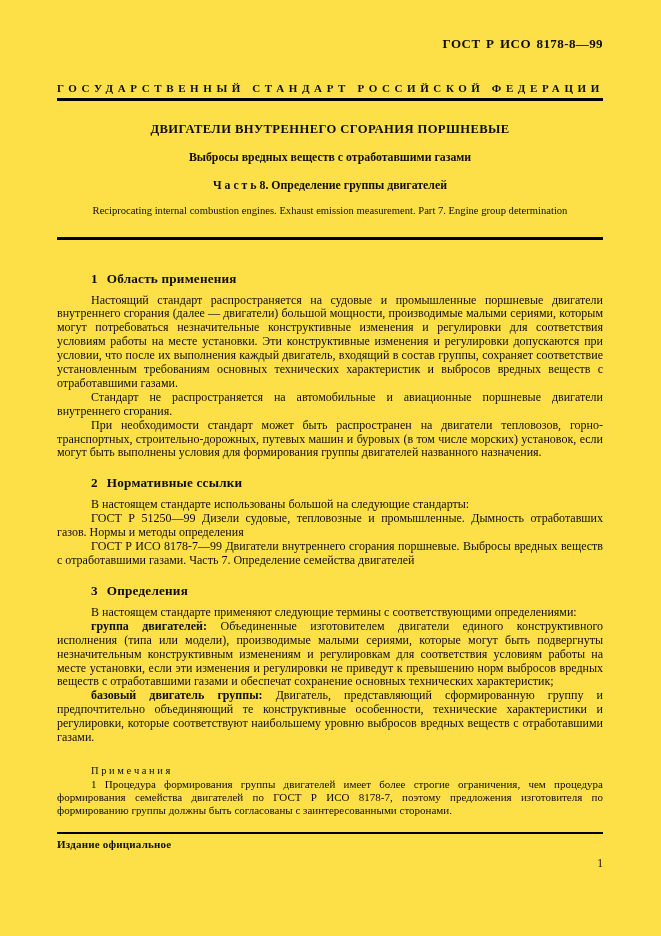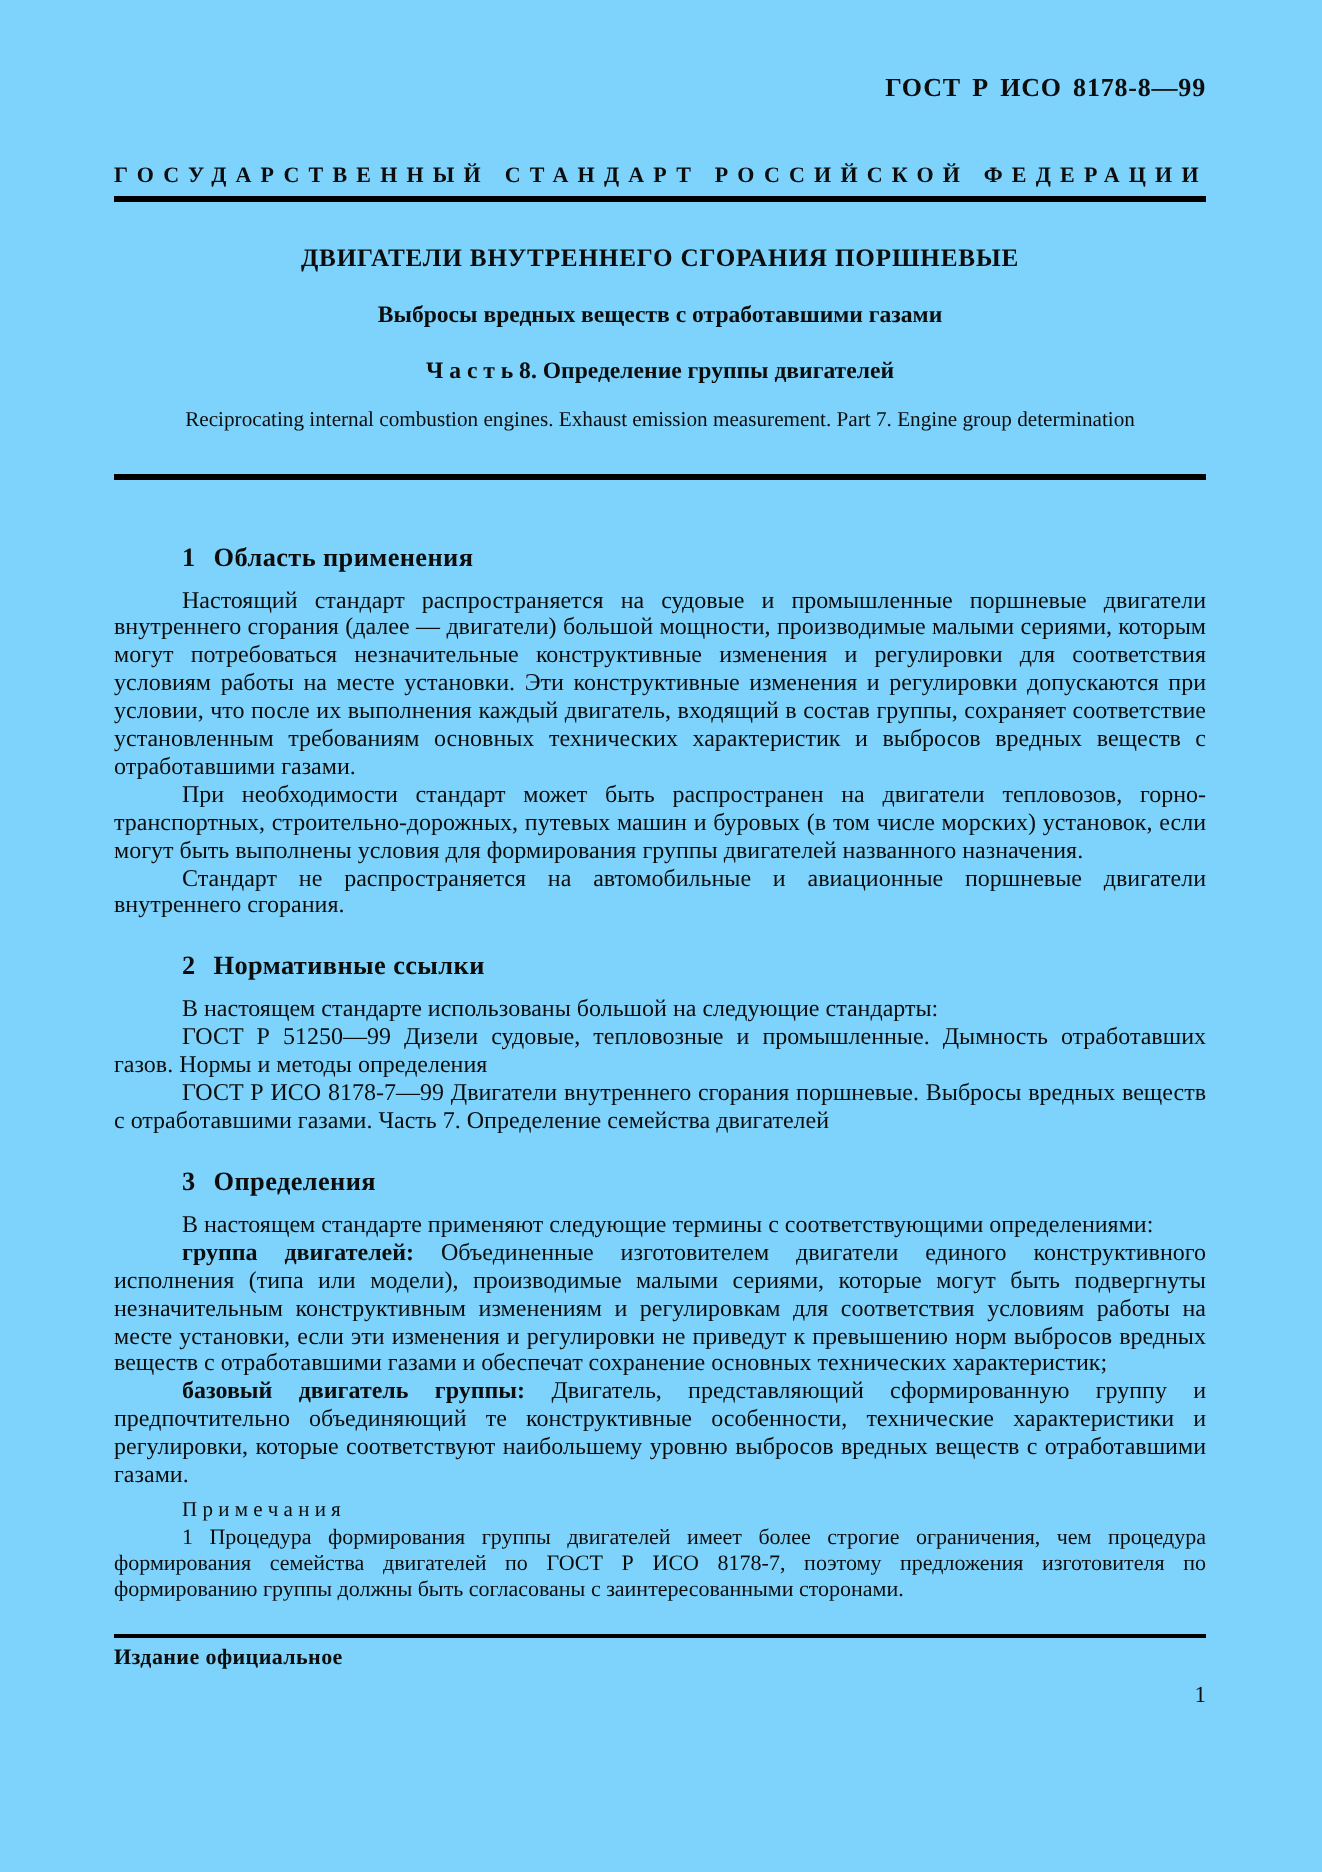--- a/index.html
+++ b/index.html
@@ -1,20 +1,20 @@
 <!DOCTYPE html>
 <html><head>
 <meta charset="utf-8">
 <style>
   html, body { margin: 0; padding: 0; background: #ffffff; }
   .page {
     position: relative;
     width: 661px;
     height: 936px;
-    background: #7dd3fc;
+    background: #fde047;
     box-sizing: border-box;
     padding: 36px 58px 0 57px;
     font-family: "Liberation Serif", serif;
     color: #0d0d0d;
     overflow: hidden;
   }
   .doc-code {
     text-align: right;
     font-weight: bold;
     font-size: 13px;
@@ -46,21 +46,21 @@
   .sec-num { margin-right: 9px; }
   p.b {
     margin: 0;
     font-size: 12px;
     line-height: 13.9px;
     text-align: justify;
     text-indent: 34px;
   }
   .term { font-weight: bold; }
   .notes-label {
-    margin: 4px 0 0;
+    margin: 19px 0 0;
     font-size: 10.5px;
     line-height: 13px;
     text-indent: 34px;
   }
   p.note {
     margin: 1px 0 0;
     font-size: 11px;
     line-height: 13px;
     text-align: justify;
     text-indent: 34px;
@@ -84,22 +84,22 @@
     <div class="title-main">ДВИГАТЕЛИ ВНУТРЕННЕГО СГОРАНИЯ ПОРШНЕВЫЕ</div>
     <div class="title-sub">Выбросы вредных веществ с отработавшими газами</div>
     <div class="title-part">Ч а с т ь  8. Определение группы двигателей</div>
     <div class="title-en">Reciprocating internal combustion engines. Exhaust emission measurement. Part 7. Engine group determination</div>
   </div>
 
   <div class="rule-mid"></div>
 
   <h2 class="sec sec-first"><span class="sec-num">1</span><span>Область применения</span></h2>
   <p class="b">Настоящий стандарт распространяется на судовые и промышленные поршневые двигатели внутреннего сгорания (далее — двигатели) большой мощности, производимые малыми сериями, которым могут потребоваться незначительные конструктивные изменения и регулировки для соответствия условиям работы на месте установки. Эти конструктивные изменения и регулировки допускаются при условии, что после их выполнения каждый двигатель, входящий в состав группы, сохраняет соответствие установленным требованиям основных технических характеристик и выбросов вредных веществ с отработавшими газами.</p>
+  <p class="b">Стандарт не распространяется на автомобильные и авиационные поршневые двигатели внутреннего сгорания.</p>
   <p class="b">При необходимости стандарт может быть распространен на двигатели тепловозов, горно-транспортных, строительно-дорожных, путевых машин и буровых (в том числе морских) установок, если могут быть выполнены условия для формирования группы двигателей названного назначения.</p>
-  <p class="b">Стандарт не распространяется на автомобильные и авиационные поршневые двигатели внутреннего сгорания.</p>
 
   <h2 class="sec"><span class="sec-num">2</span><span>Нормативные ссылки</span></h2>
   <p class="b">В настоящем стандарте использованы большой на следующие стандарты:</p>
   <p class="b">ГОСТ Р 51250—99 Дизели судовые, тепловозные и промышленные. Дымность отработавших газов. Нормы и методы определения</p>
   <p class="b">ГОСТ Р ИСО 8178-7—99 Двигатели внутреннего сгорания поршневые. Выбросы вредных веществ с отработавшими газами. Часть 7. Определение семейства двигателей</p>
 
   <h2 class="sec"><span class="sec-num">3</span><span>Определения</span></h2>
   <p class="b">В настоящем стандарте применяют следующие термины с соответствующими определениями:</p>
   <p class="b"><span class="term">группа двигателей:</span> <span>Объединенные изготовителем двигатели единого конструктивного исполнения (типа или модели), производимые малыми сериями, которые могут быть подвергнуты незначительным конструктивным изменениям и регулировкам для соответствия условиям работы на месте установки, если эти изменения и регулировки не приведут к превышению норм выбросов вредных веществ с отработавшими газами и обеспечат сохранение основных технических характеристик;</span></p>
   <p class="b"><span class="term">базовый двигатель группы:</span> <span>Двигатель, представляющий сформированную группу и предпочтительно объединяющий те конструктивные особенности, технические характеристики и регулировки, которые соответствуют наибольшему уровню выбросов вредных веществ с отработавшими газами.</span></p>

